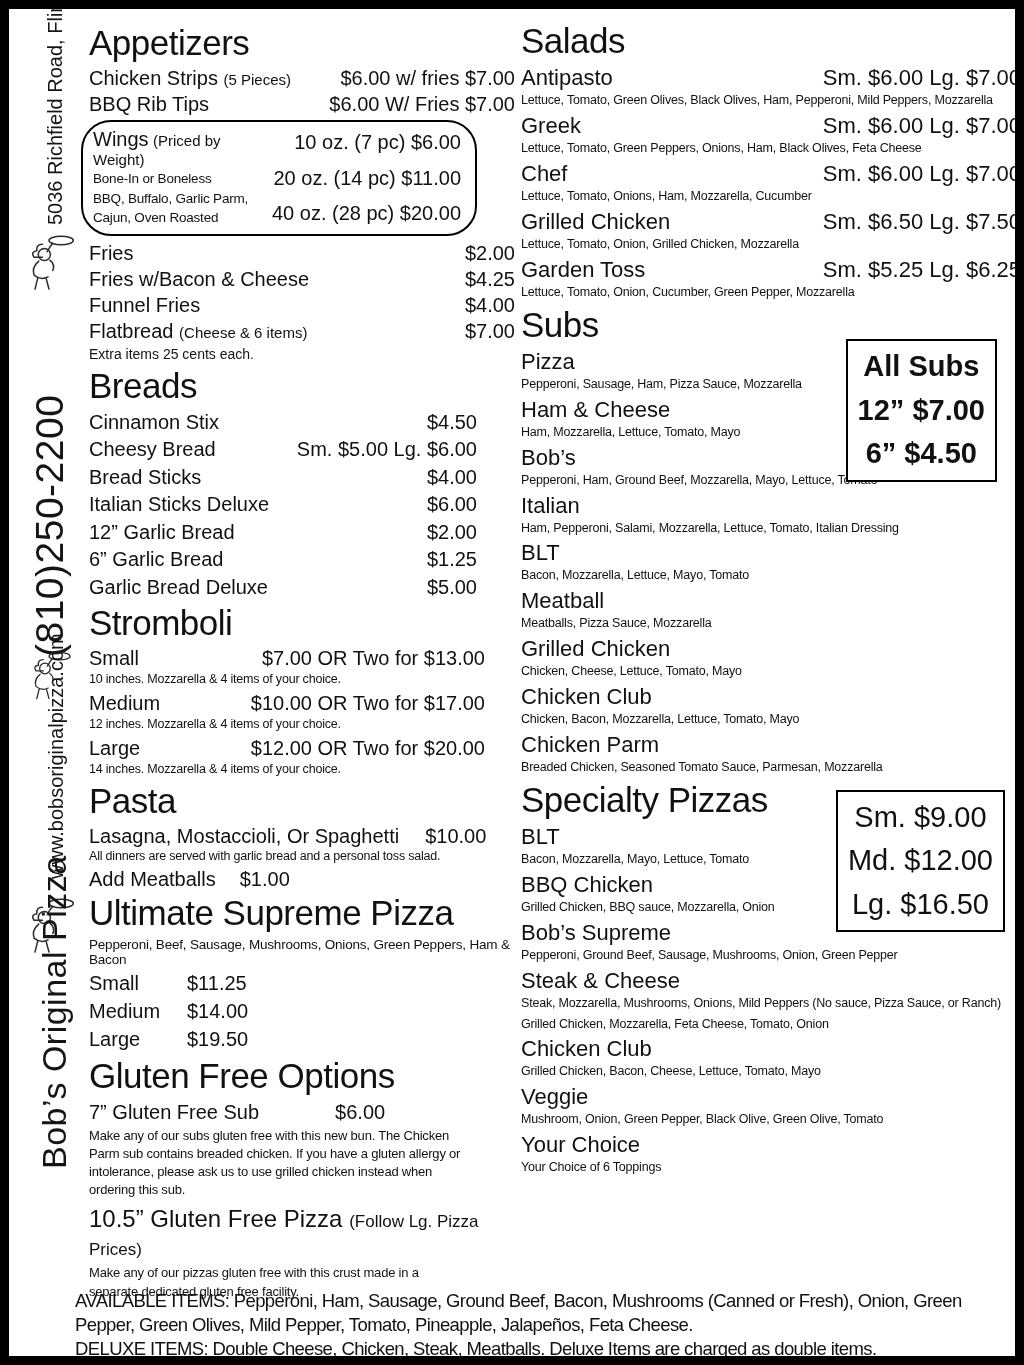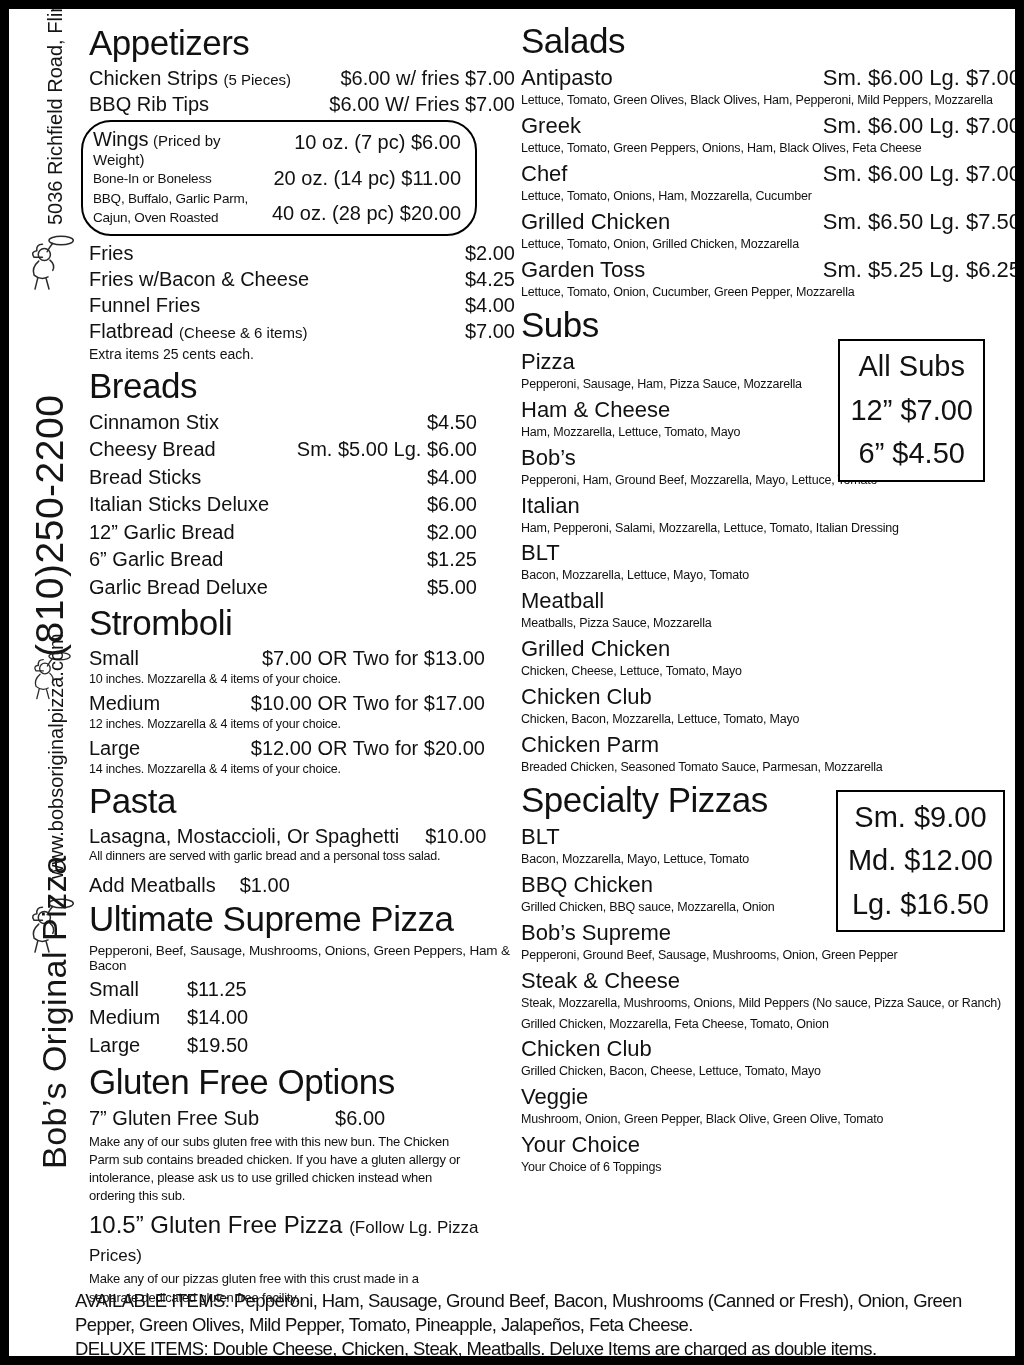--- a/index.html
+++ b/index.html
@@ -51,21 +51,21 @@
   
   .bread-list { width:388px; }
   .bread-list .row { margin:4.5px 0; }
 
   
   .strom .row { width:396px; margin-top:4px; }
   .strom .small { margin:1px 0 3px; }
 
   
   .pasta-line { display:flex; gap:26px; align-items:baseline; margin-top:2px; }
-  .addon { display:flex; gap:24px; align-items:baseline; margin:9px 0 0; }
+  .addon { display:flex; gap:24px; align-items:baseline; margin:3px 0 0; }
 
   
   .ult-desc { font-size:13.5px; margin:2px 0 4px; letter-spacing:-0.2px; }
   .size-row { display:flex; margin:5px 0; }
   .size-row .nm { width:98px; }
 
   
   .gf-sub { display:flex; gap:76px; align-items:baseline; margin-top:2px; }
   .gf-desc { font-size:13px; width:382px; line-height:1.4; margin:3px 0 6px; letter-spacing:-0.2px; }
   .gf-pizza { font-size:24px; margin-top:2px; }
@@ -76,21 +76,21 @@
   .r-item .nm { font-size:22px; }
   .r-item .pr { font-size:22px; }
   .r-item .small { margin:1px 0 4px; }
   .subs-sec, .spec-sec { position:relative; }
 
   .price-box {
     position:absolute; border:2px solid #000; background:#fff;
     text-align:center; padding:4px 10px; z-index:2;
   }
   .price-box div { font-size:29px; line-height:1.5; white-space:nowrap; }
-  .box-subs { right:36px; top:320px; }
+  .box-subs { right:24px; top:320px;font-weight:bold; }
   .box-spec { right:16px; top:10px; }
 
   
   .page-footer { position:absolute; left:66px; top:1280px; width:946px; }
   .page-footer p { font-size:18.5px; letter-spacing:-0.6px; line-height:1.3; }
 </style>
 </head>
 <body>
 
 <div class="page">

